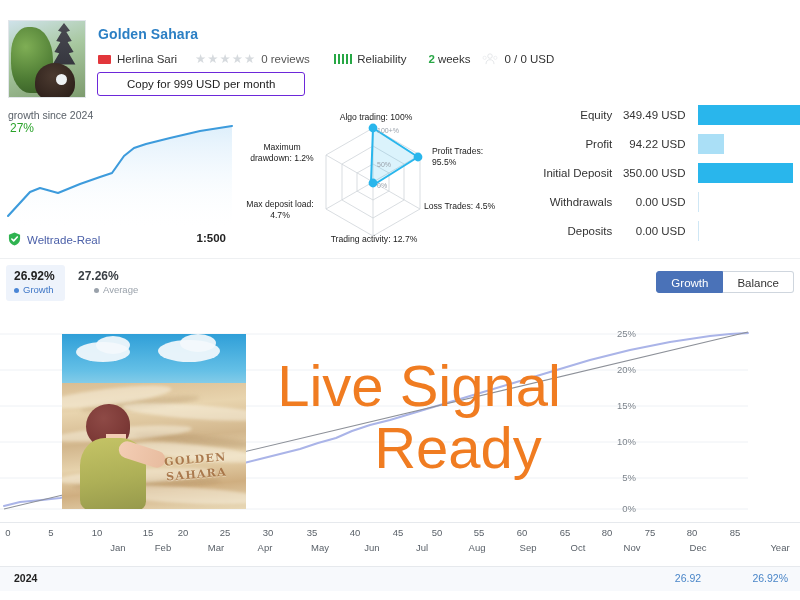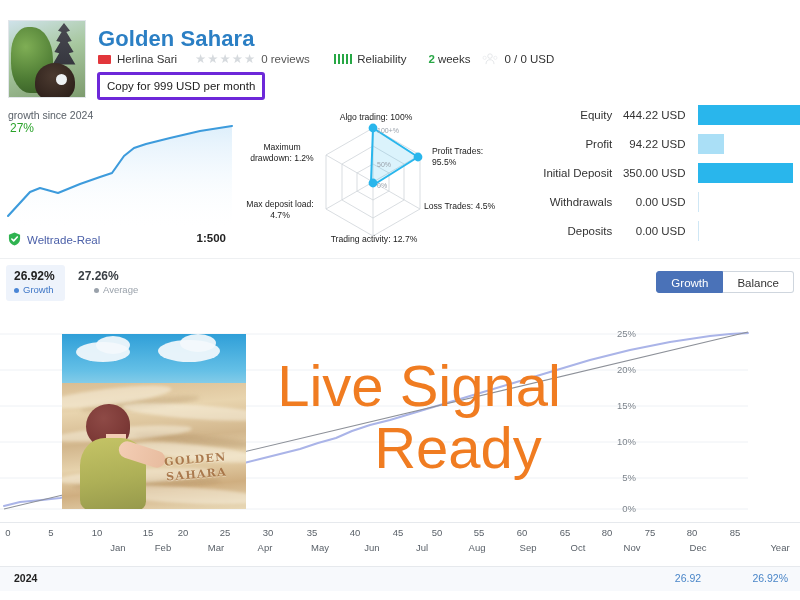--- a/index.html
+++ b/index.html
@@ -21,40 +21,40 @@
     border-radius:40% 50% 35% 45%;}
   .av-temple{position:absolute;right:6px;top:2px;width:30px;height:56px;
     background:linear-gradient(180deg,#4a4a52 0%,#2f3038 100%);
     clip-path:polygon(50% 0,70% 14%,58% 16%,76% 32%,62% 34%,82% 52%,66% 54%,88% 74%,12% 74%,34% 54%,18% 52%,38% 34%,24% 32%,42% 16%,30% 14%);}
   .av-head{position:absolute;left:26px;bottom:-4px;width:40px;height:38px;
     background:radial-gradient(circle at 45% 35%,#4b3a30 0%,#2d201a 80%);
     border-radius:50% 50% 42% 42%;}
   .av-flower{position:absolute;left:47px;bottom:12px;width:11px;height:11px;
     background:#eef2f4;border-radius:50%;}
 
-  .title{position:absolute;left:98px;top:26px;font-size:22px;font-weight:bold;
+  .title{position:absolute;left:98px;top:26px;font-size:14px;font-weight:bold;
     color:#2b7fc4;letter-spacing:.1px;}
   .metarow{position:absolute;left:98px;top:51px;height:16px;
     display:flex;align-items:center;gap:0;font-size:11.5px;color:#333;}
   .flag{display:inline-block;width:13px;height:9px;background:#e2363b;
     border-radius:1px;margin-right:6px;vertical-align:middle;}
   .author{color:#333;font-size:11.5px;margin-right:18px;}
   .stars{display:inline-flex;gap:1px;margin-right:6px;}
   .star{color:#d6dade;font-size:12.5px;line-height:12px;}
   .reviews{color:#555;font-size:11.5px;margin-right:24px;}
   .relbars{display:inline-flex;gap:1.5px;margin-right:5px;align-items:flex-end;}
   .relbar{width:2.5px;height:10px;background:#27a745;}
   .rellabel{color:#333;font-size:11.5px;margin-right:22px;}
   .weeks-num{color:#27a745;font-size:11.5px;font-weight:bold;}
   .weeks-txt{color:#333;font-size:11.5px;margin-right:12px;margin-left:3px;}
   .subsicon{width:16px;height:14px;margin-right:6px;opacity:.45;}
   .subs{color:#333;font-size:11.5px;}
 
   .copybtn{position:absolute;left:97px;top:72px;height:22px;line-height:22px;
-    padding:0 7px;border:3px solid #6d28d9;background:#fff;border-radius:3px;
+    padding:0 29px;border:1px solid #6d28d9;background:#fff;border-radius:3px;
     font-size:11.5px;color:#222;cursor:pointer;white-space:nowrap;}
 
   
   .panel-growth{position:absolute;left:0;top:104px;width:234px;height:152px;}
   .gs-label{position:absolute;left:8px;top:5px;font-size:10.5px;color:#5a6169;}
   .gs-pct{position:absolute;left:10px;top:17px;font-size:12px;color:#2aa32a;font-weight:normal;}
   .gs-svg{position:absolute;left:0;top:0;width:234px;height:123px;}
   .broker{position:absolute;left:8px;top:128px;display:flex;align-items:flex-end;gap:6px;}
   .shield{width:13px;height:14px;}
   .broker-name{font-size:11.5px;color:#4a5fa8;}
@@ -280,21 +280,21 @@
     </div>
     <div class="rl maxdd">
       <span>Maximum</span><br>
       <span>drawdown: 1.2%</span>
     </div>
   </div>
 
   <div class="panel-stats">
     <div class="strow" style="top:0px">
       <div class="st-label">Equity</div>
-      <div class="st-val">444.22 USD</div>
+      <div class="st-val">349.49 USD</div>
       <div class="st-barwrap">
         <div class="st-bar" style="width:121px;background:#29b6ec"></div>
       </div>
     </div>
     <div class="strow" style="top:29px">
       <div class="st-label">Profit</div>
       <div class="st-val">94.22 USD</div>
       <div class="st-barwrap">
         <div class="st-bar" style="width:26px;background:#aadff6"></div>
       </div>

